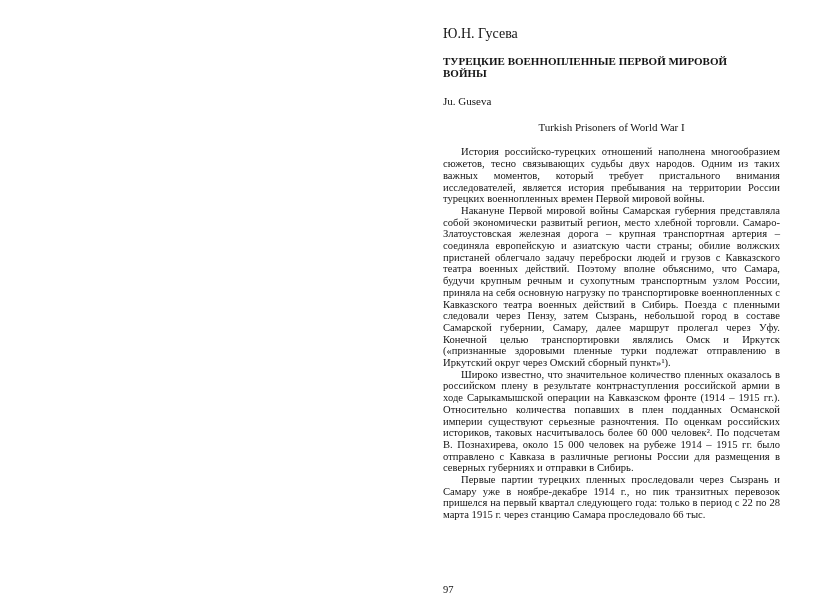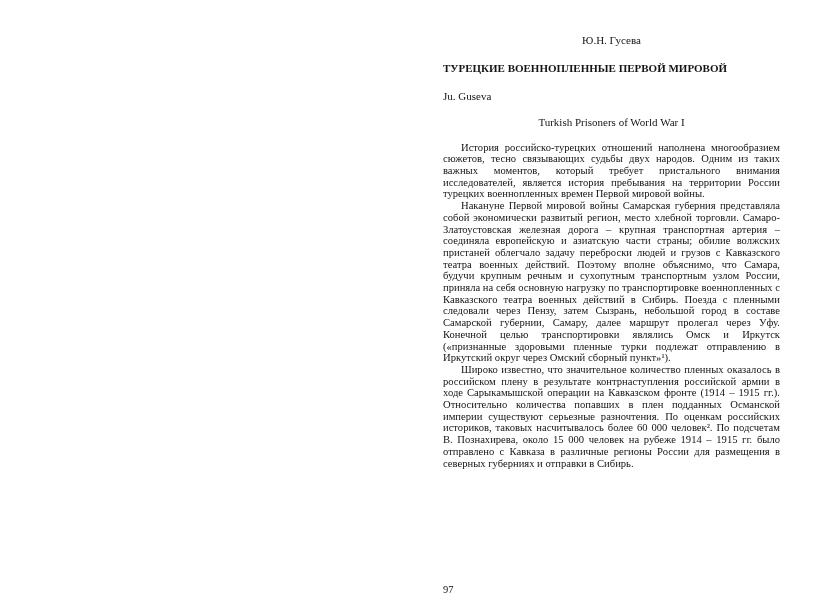--- a/index.html
+++ b/index.html
@@ -13,24 +13,23 @@
     font-family: "Liberation Serif", "DejaVu Serif", serif;
     color: #141414;
   }
   .text-column {
     position: absolute;
     left: 443px;
     top: 27px;
     width: 337px;
   }
   .author-ru {
-    text-align: center;
-    font-size: 11px;
+    text-align: left;
+    font-size: 14px;
     line-height: 13px;
-    margin-top: 7px;
   }
   .title-ru {
     margin-top: 16px;
     text-align: left;
     font-weight: bold;
     font-size: 11px;
     line-height: 11.8px;
   }
   .author-en {
     margin-top: 15px;
@@ -68,30 +67,32 @@
 </head>
 <body>
 
 <div class="page">
   <div class="text-column">
 
     <div class="author-ru">Ю.Н. Гусева</div>
 
     <div class="title-ru">
       <div>ТУРЕЦКИЕ ВОЕННОПЛЕННЫЕ ПЕРВОЙ МИРОВОЙ</div>
+      <div>ВОЙНЫ</div>
     </div>
 
     <div class="author-en">Ju. Guseva</div>
 
     <div class="title-en">
       <div>Turkish Prisoners of World War I</div>
     </div>
 
     <div class="article-body">
       <p>История российско-турецких отношений наполнена многообразием сюжетов, тесно связывающих судьбы двух народов. Одним из таких важных моментов, который требует пристального внимания исследователей, является история пребывания на территории России турецких военнопленных времен Первой мировой войны.</p>
       <p>Накануне Первой мировой войны Самарская губерния представляла собой экономически развитый регион, место хлебной торговли. Самаро-Златоустовская железная дорога – крупная транспортная артерия – соединяла европейскую и азиатскую части страны; обилие волжских пристаней облегчало задачу переброски людей и грузов с Кавказского театра военных действий. Поэтому вполне объяснимо, что Самара, будучи крупным речным и сухопутным транспортным узлом России, приняла на себя основную нагрузку по транспортировке военнопленных с Кавказского театра военных действий в Сибирь. Поезда с пленными следовали через Пензу, затем Сызрань, небольшой город в составе Самарской губернии, Самару, далее маршрут пролегал через Уфу. Конечной целью транспортировки являлись Омск и Иркутск («признанные здоровыми пленные турки подлежат отправлению в Иркутский округ через Омский сборный пункт»¹).</p>
       <p>Широко известно, что значительное количество пленных оказалось в российском плену в результате контрнаступления российской армии в ходе Сарыкамышской операции на Кавказском фронте (1914 – 1915 гг.). Относительно количества попавших в плен подданных Османской империи существуют серьезные разночтения. По оценкам российских историков, таковых насчитывалось более 60 000 человек². По подсчетам В. Познахирева, около 15 000 человек на рубеже 1914 – 1915 гг. было отправлено с Кавказа в различные регионы России для размещения в северных губерниях и отправки в Сибирь.</p>
+      <p>Первые партии турецких пленных проследовали через Сызрань и Самару уже в ноябре-декабре 1914 г., но пик транзитных перевозок пришелся на первый квартал следующего года: только в период с 22 по 28 марта 1915 г. через станцию Самара проследовало 66 тыс.</p>
     </div>
 
   </div>
 
   <div class="page-number">97</div>
 </div>
 
 </body></html>

